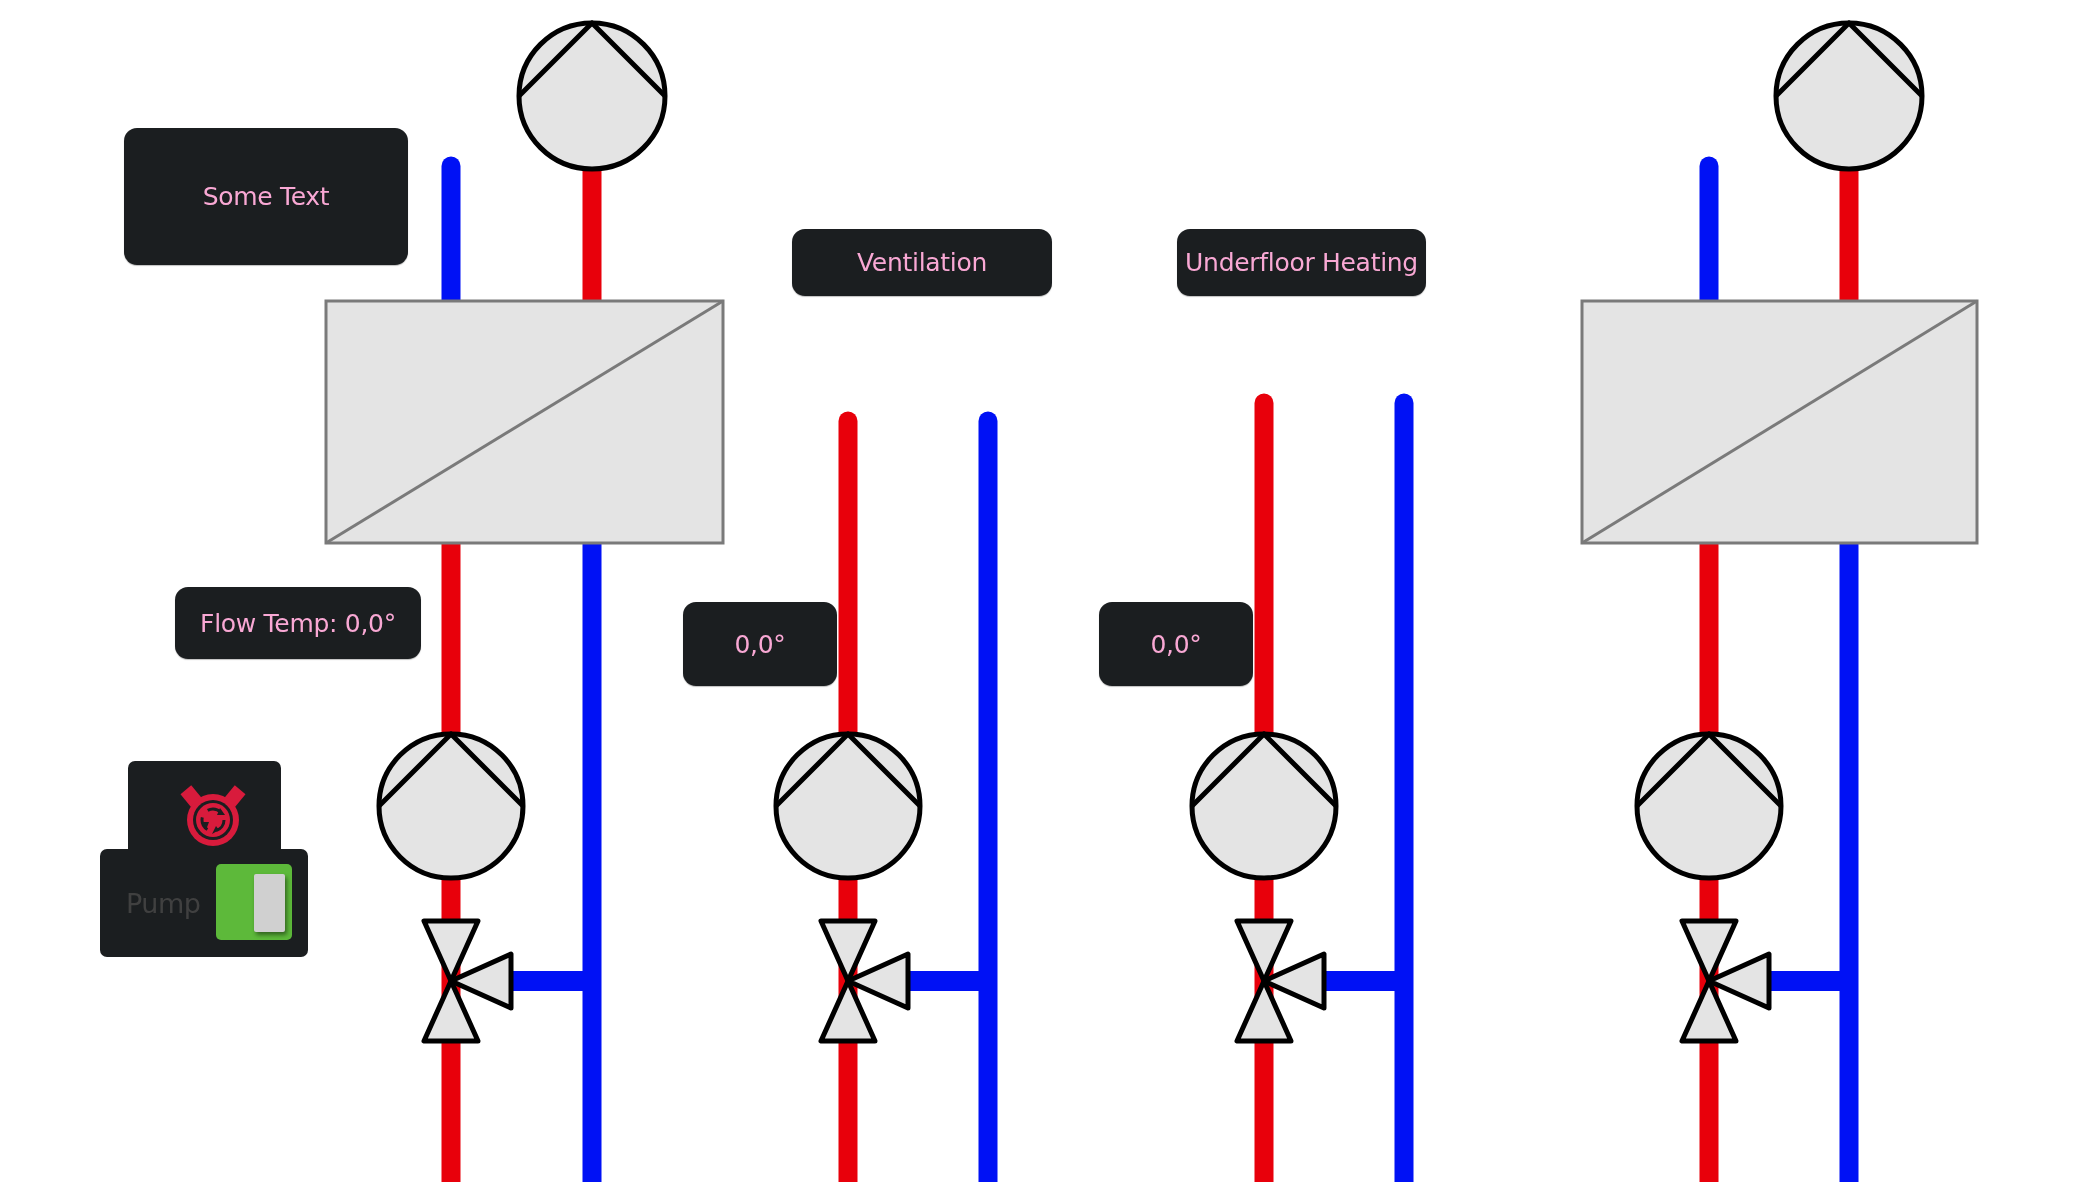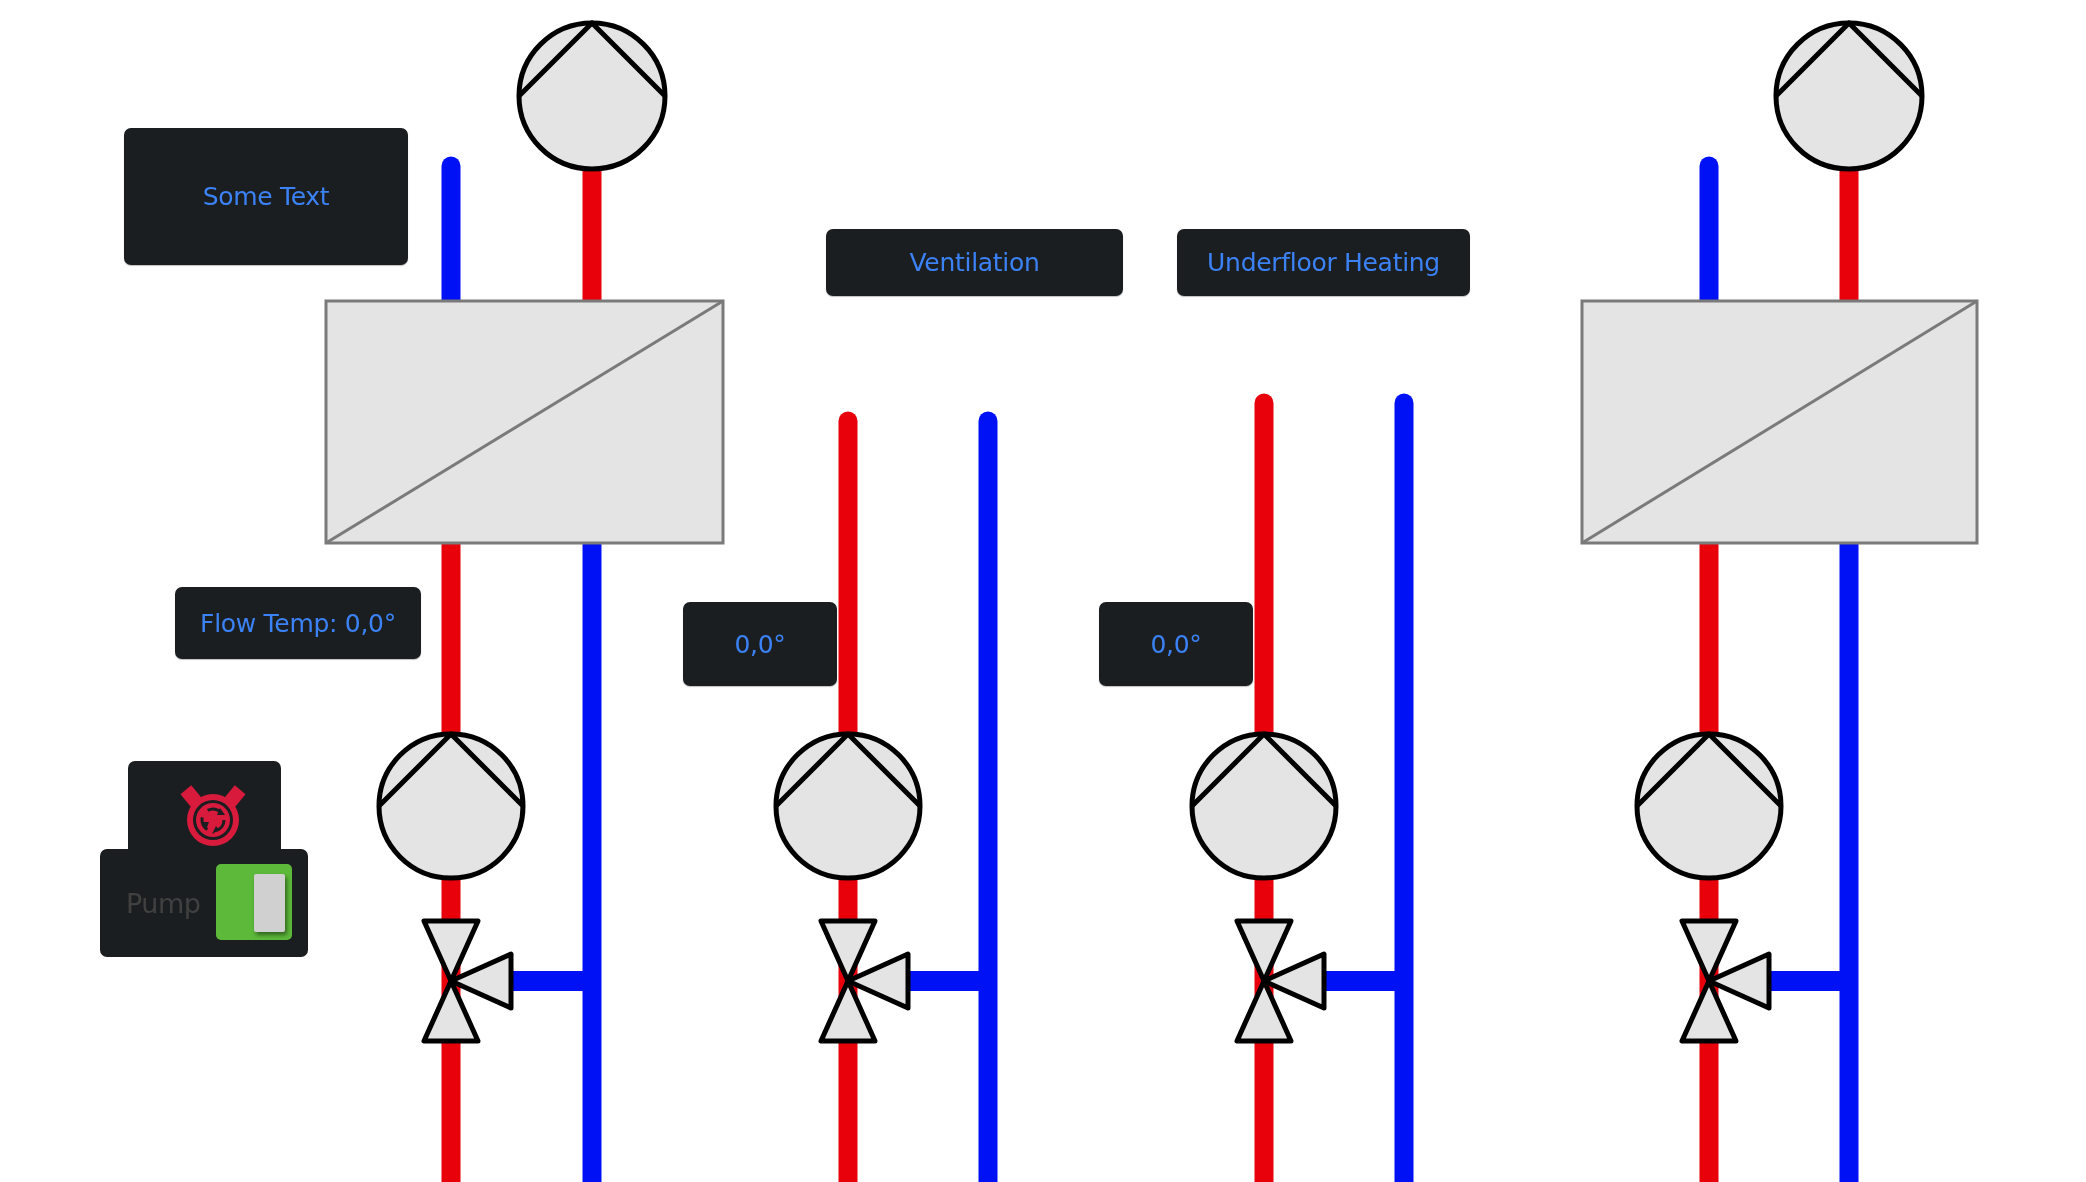--- a/index.html
+++ b/index.html
@@ -1,21 +1,21 @@
 <!DOCTYPE html>
 <html><head>
 <meta charset="utf-8">
 <style>
   html, body { margin: 0; padding: 0; background: #ffffff; }
   body { width: 2086px; height: 1182px; position: relative; overflow: hidden;
          font-family: "DejaVu Sans", sans-serif; }
   #scheme { position: absolute; left: 0; top: 0; }
   .label-box {
-    position: absolute; background: #1b1e20; color: #3b82f6;
-    border-radius: 7px; display: flex; align-items: center; justify-content: center;
+    position: absolute; background: #1b1e20; color: #f9a8d4;
+    border-radius: 13px; display: flex; align-items: center; justify-content: center;
     font-family: "DejaVu Sans", sans-serif; font-size: 25px; letter-spacing: -0.3px;
     box-shadow: 0 1px 1px rgba(0,0,0,0.25); box-sizing: border-box; white-space: nowrap;
   }
   .pump-widget-top {
     position: absolute; left: 128px; top: 761px; width: 153px; height: 100px;
     background: #1b1e20; border-radius: 7px 7px 0 0;
   }
   .pump-widget-bottom {
     position: absolute; left: 100px; top: 849px; width: 208px; height: 108px;
     background: #1b1e20; border-radius: 7px;
@@ -90,22 +90,22 @@
     <g>
       <circle cx="1709" cy="806" r="72" fill="#e4e4e4" stroke="#000000" stroke-width="5"></circle>
       <polyline points="1637,806 1709,734 1781,806" fill="none" stroke="#000000" stroke-width="5" stroke-linejoin="round"></polyline>
     </g>
     <polygon points="1682,921 1736,921 1709,981" fill="#e4e4e4" stroke="#000000" stroke-width="5" stroke-linejoin="round"></polygon>
     <polygon points="1682,1041 1736,1041 1709,981" fill="#e4e4e4" stroke="#000000" stroke-width="5" stroke-linejoin="round"></polygon>
     <polygon points="1709,981 1769,954 1769,1008" fill="#e4e4e4" stroke="#000000" stroke-width="5" stroke-linejoin="round"></polygon>
   </svg>
 
 <div class="label-box" style="left:124px;top:128px;width:284px;height:137px;">Some Text</div>
-<div class="label-box" style="left:826px;top:229px;width:297px;height:67px;">Ventilation</div>
-<div class="label-box" style="left:1177px;top:229px;width:293px;height:67px;">Underfloor Heating</div>
+<div class="label-box" style="left:792px;top:229px;width:260px;height:67px;">Ventilation</div>
+<div class="label-box" style="left:1177px;top:229px;width:249px;height:67px;">Underfloor Heating</div>
 <div class="label-box" style="left:175px;top:587px;width:246px;height:72px;">Flow Temp: 0,0°</div>
 <div class="label-box" style="left:683px;top:602px;width:154px;height:84px;">0,0°</div>
 <div class="label-box" style="left:1099px;top:602px;width:154px;height:84px;">0,0°</div>
 
 <div class="pump-widget-top"></div>
 <div class="pump-widget-bottom"></div>
 <svg class="pump-icon" viewBox="0 0 70 66">
   <g id="pump-icon-g">
     <rect x="6" y="6" width="14" height="16" transform="rotate(-40 13 14)" fill="#d81b3c"></rect>
     <rect x="50" y="6" width="14" height="16" transform="rotate(40 57 14)" fill="#d81b3c"></rect>

